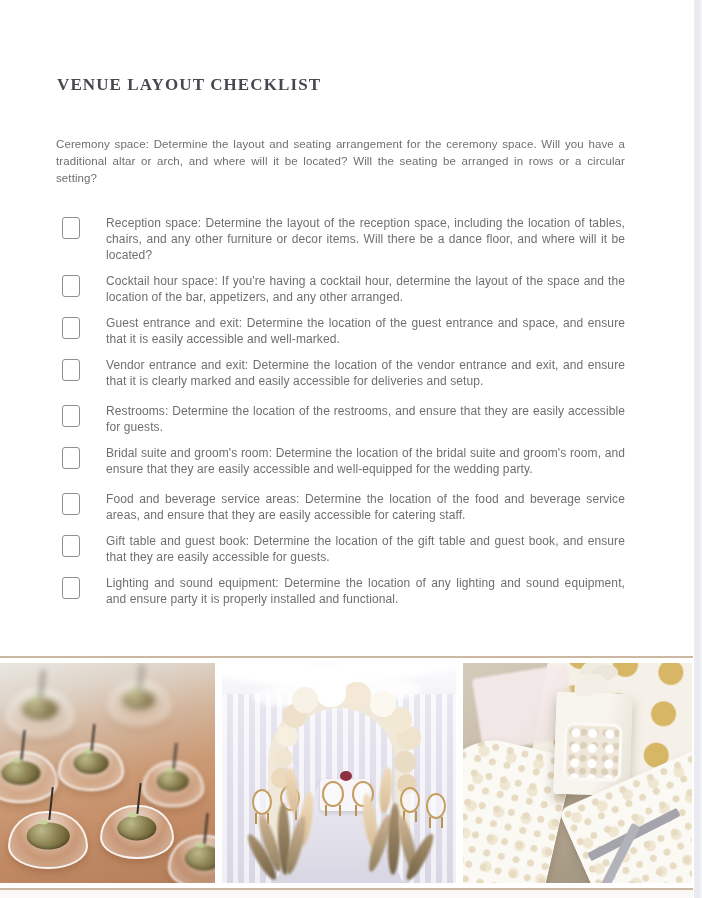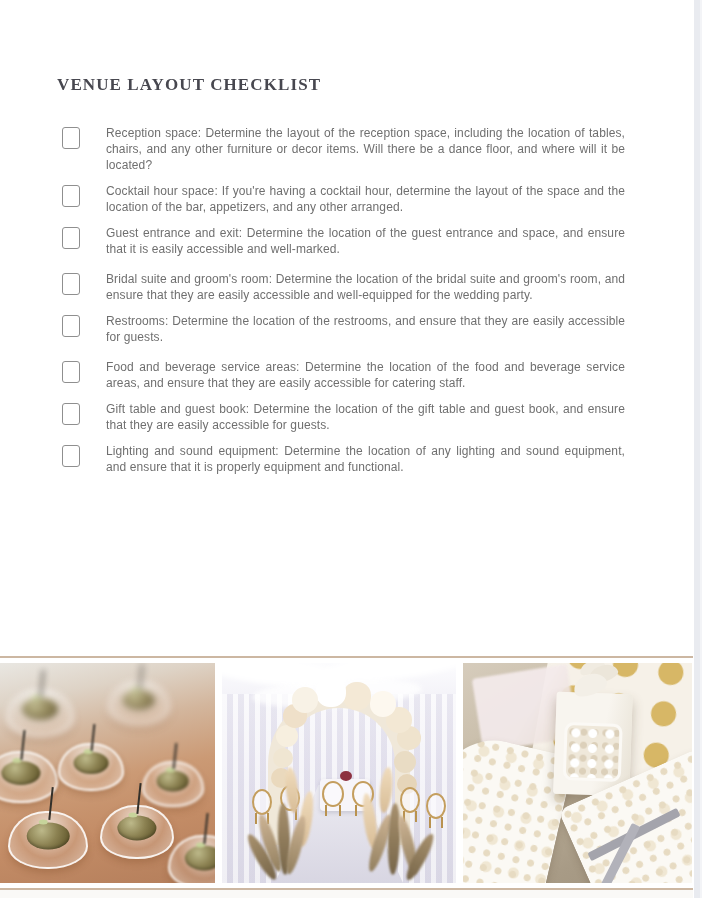--- a/index.html
+++ b/index.html
@@ -20,21 +20,21 @@
   }
 
   
   .content { position:absolute; top:0; left:0; width:702px; padding:75px 77px 0 56px; }
 
   .doc-title {
     font-family:"Liberation Serif", serif;
     font-size:17px; font-weight:600; letter-spacing:1.1px;
     color:#47474f;
     margin-left:1px;
-    margin-bottom:30px;
+    margin-bottom:41px;
   }
 
   .intro {
     font-size:11.5px; line-height:17px; color:#6f6f6f;
     text-align:justify; letter-spacing:.1px;
     margin-bottom:28px;
   }
 
   .group { margin-bottom:14px; }
   .item { display:flex; align-items:flex-start; margin-bottom:10px; }
@@ -246,60 +246,65 @@
   .ribbon.r2{ right:34px; bottom:18px; width:80px;  height:9px; transform:rotate(-63deg); background:#b2b2ba; }
 </style>
 </head>
 <body>
 
 <div class="page-edge"></div>
 
 <div class="content">
   <h1 class="doc-title">VENUE LAYOUT CHECKLIST</h1>
 
+  <p class="intro">Ceremony space: Determine the layout and seating arrangement for the ceremony space. Will you have a traditional altar or arch, and where will it be located? Will the seating be arranged in rows or a circular setting?</p>
 
   <section class="checklist">
     <div class="group">
       <div class="item">
         <span class="checkbox"></span>
         <p class="item-text">Reception space: Determine the layout of the reception space, including the location of tables, chairs, and any other furniture or decor items. Will there be a dance floor, and where will it be located?</p>
       </div>
       <div class="item">
         <span class="checkbox"></span>
         <p class="item-text">Cocktail hour space: If you're having a cocktail hour, determine the layout of the space and the location of the bar, appetizers, and any other arranged.</p>
       </div>
       <div class="item">
         <span class="checkbox"></span>
         <p class="item-text">Guest entrance and exit: Determine the location of the guest entrance and space, and ensure that it is easily accessible and well-marked.</p>
       </div>
+      <div class="item">
+        <span class="checkbox"></span>
+        <p class="item-text">Vendor entrance and exit: Determine the location of the vendor entrance and exit, and ensure that it is clearly marked and easily accessible for deliveries and setup.</p>
+      </div>
     </div>
 
     <div class="group">
       <div class="item">
         <span class="checkbox"></span>
+        <p class="item-text">Restrooms: Determine the location of the restrooms, and ensure that they are easily accessible for guests.</p>
+      </div>
+      <div class="item">
+        <span class="checkbox"></span>
         <p class="item-text">Bridal suite and groom's room: Determine the location of the bridal suite and groom's room, and ensure that they are easily accessible and well-equipped for the wedding party.</p>
       </div>
-      <div class="item">
-        <span class="checkbox"></span>
-        <p class="item-text">Restrooms: Determine the location of the restrooms, and ensure that they are easily accessible for guests.</p>
-      </div>
     </div>
 
     <div class="group">
       <div class="item">
         <span class="checkbox"></span>
         <p class="item-text">Food and beverage service areas: Determine the location of the food and beverage service areas, and ensure that they are easily accessible for catering staff.</p>
       </div>
       <div class="item">
         <span class="checkbox"></span>
         <p class="item-text">Gift table and guest book: Determine the location of the gift table and guest book, and ensure that they are easily accessible for guests.</p>
       </div>
       <div class="item">
         <span class="checkbox"></span>
-        <p class="item-text">Lighting and sound equipment: Determine the location of any lighting and sound equipment, and ensure that it is properly equipment and functional.</p>
+        <p class="item-text">Lighting and sound equipment: Determine the location of any lighting and sound equipment, and ensure party it is properly installed and functional.</p>
       </div>
     </div>
   </section>
 </div>
 
 <div class="photo-band">
   <div class="rule rule-top"></div>
   <div class="photos">
 
     <div class="photo p1" title="Appetizer bites on picks served in small clear glass cups on a wooden board">

